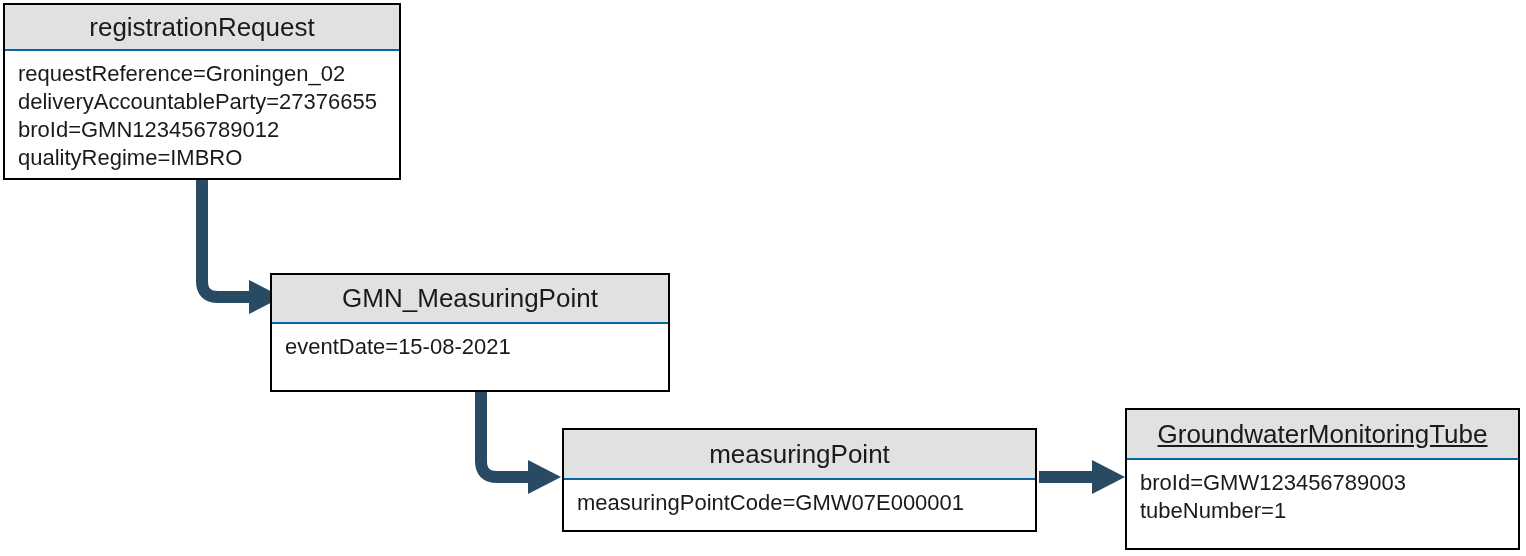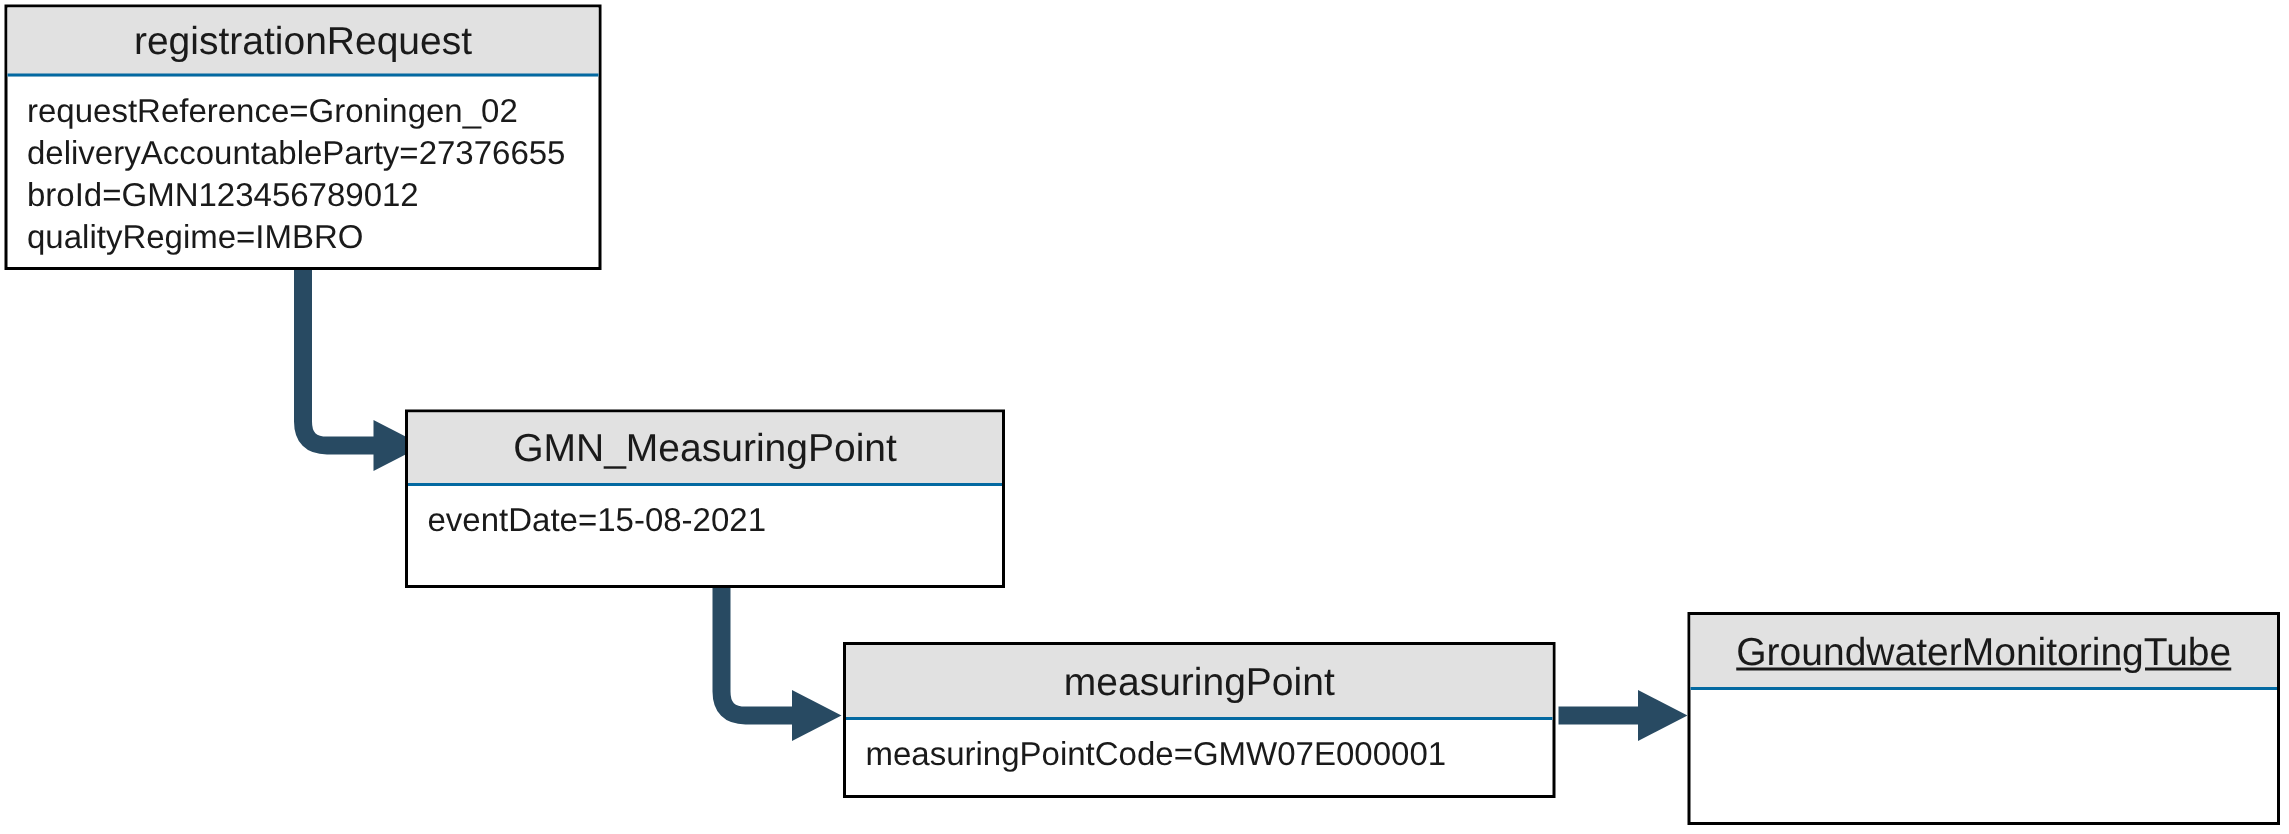--- a/index.html
+++ b/index.html
@@ -104,15 +104,19 @@
     </div>
     <div class="node-body">
       <div>measuringPointCode=GMW07E000001</div>
     </div>
   </div>
 
   <div class="node" id="node-groundwater-tube">
     <div class="node-header">
       <span>GroundwaterMonitoringTube</span>
     </div>
+    <div class="node-body">
+      <div>broId=GMW123456789003</div>
+      <div>tubeNumber=1</div>
+    </div>
   </div>
 
 </div>
 
 </body></html>

